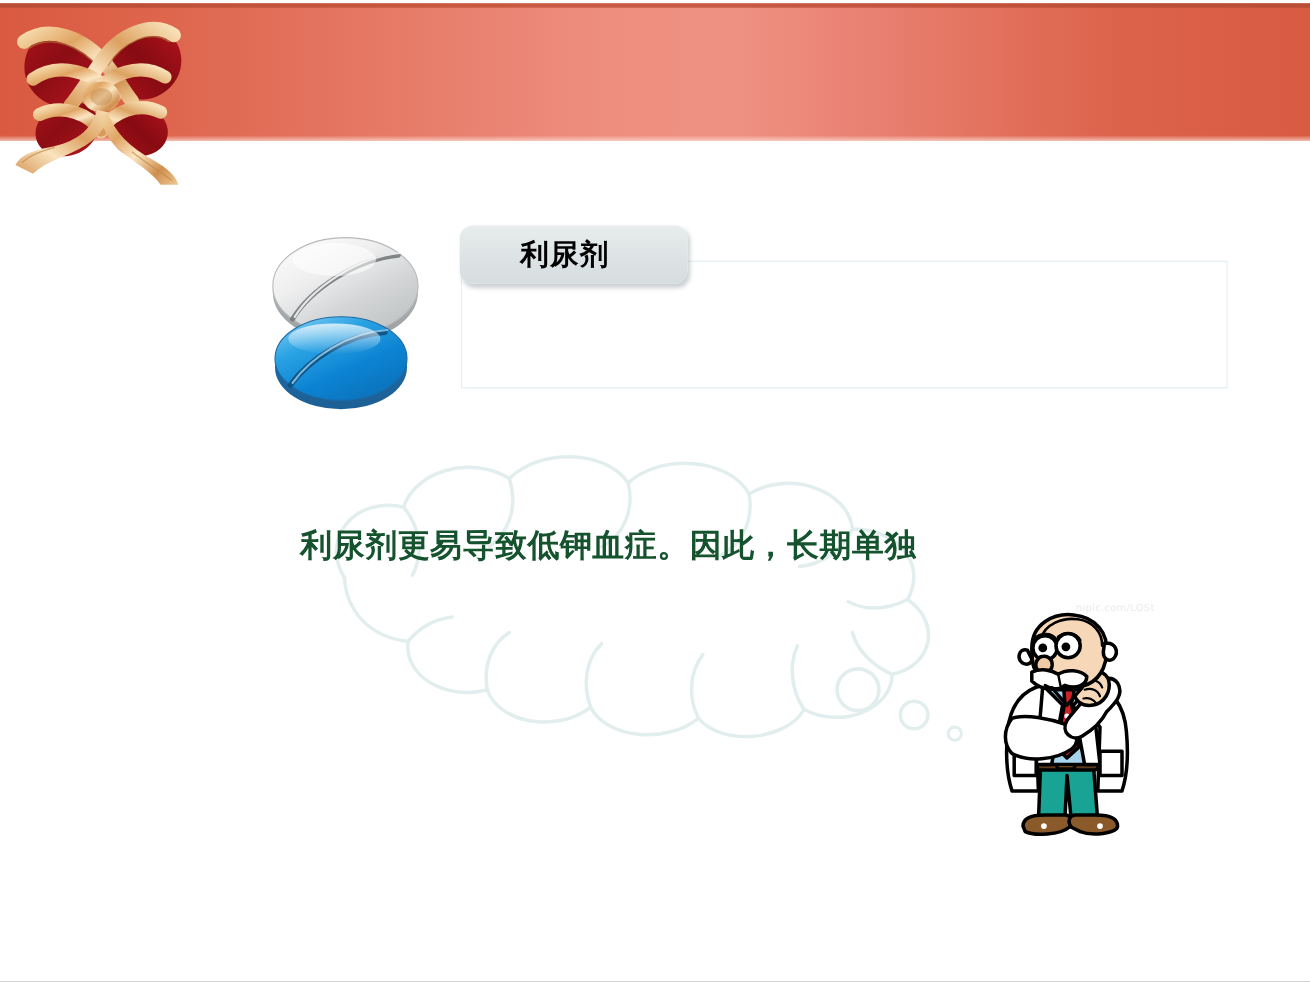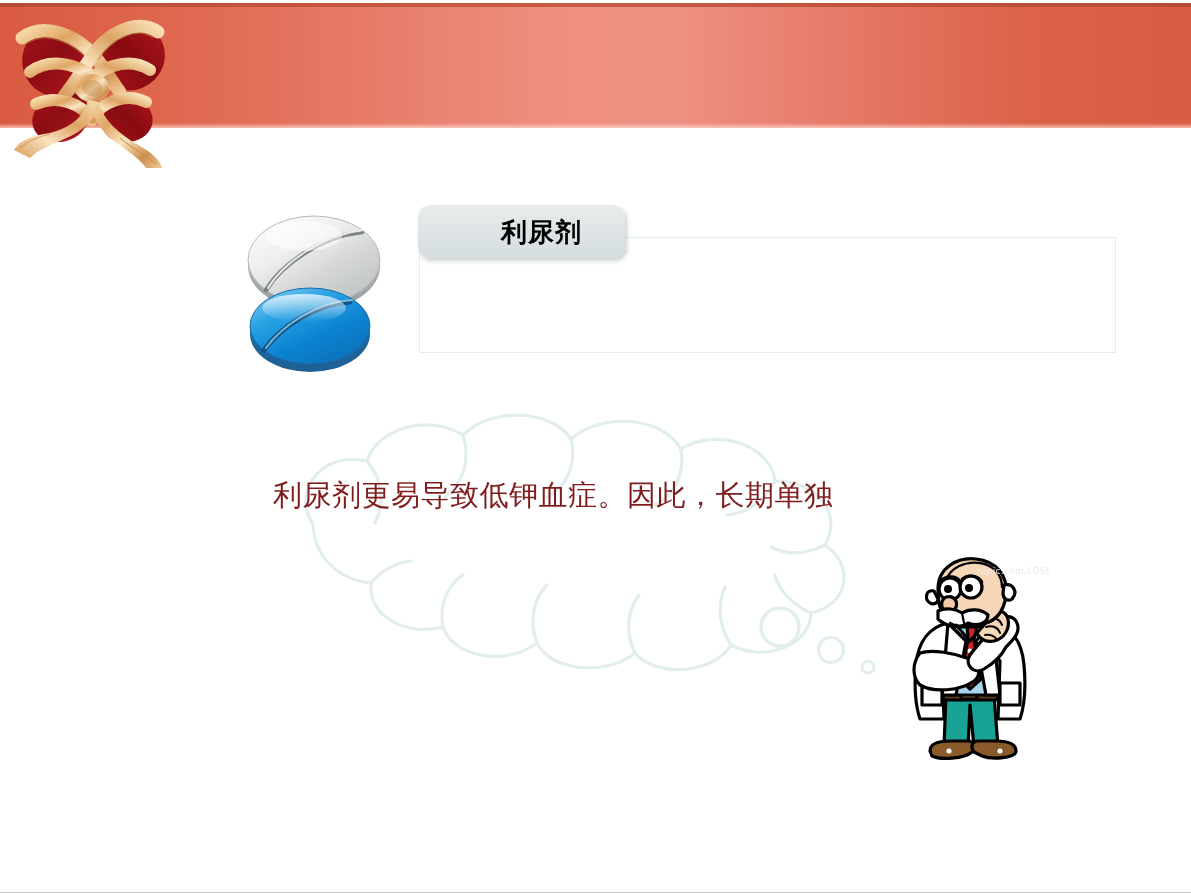--- a/index.html
+++ b/index.html
@@ -84,21 +84,21 @@
     width: 207px;
     height: 53px;
     border-radius: 12px;
     background: linear-gradient(to bottom, #e8ecec 0%, #dfe5e6 45%, #d6dddf 100%);
     box-shadow: 2px 3px 4px rgba(140,150,155,.45);
     display: flex;
     align-items: center;
     z-index: 5;
   }
   .title-chip-text {
-    margin-left: 83px;
+    margin-left: 55px;
     font-size: 26px;
     font-weight: bold;
     color: #000000;
     letter-spacing: 1px;
     line-height: 1;
   }
 
   
   .content-box {
     position: absolute;
@@ -125,38 +125,38 @@
     top: 405px;
     width: 720px;
     height: 290px;
   }
   .cloud-text {
     position: absolute;
     left: 78px;
     top: 68px;
     width: 590px;
     font-size: 29px;
-    font-weight: normal;
-    color: #7f1d1d;
+    font-weight: bold;
+    color: #14532d;
     line-height: 1.52;
     letter-spacing: .5px;
   }
 
   
   .doctor {
     position: absolute;
     left: 890px;
     top: 555px;
     width: 160px;
     height: 220px;
   }
   .watermark {
     position: absolute;
     left: 978px;
-    top: 566px;
+    top: 548px;
     font-size: 9px;
     color: #efe9e9;
     letter-spacing: .3px;
     user-select: none;
   }
 </style>
 </head>
 <body>
 
 <div class="slide">

